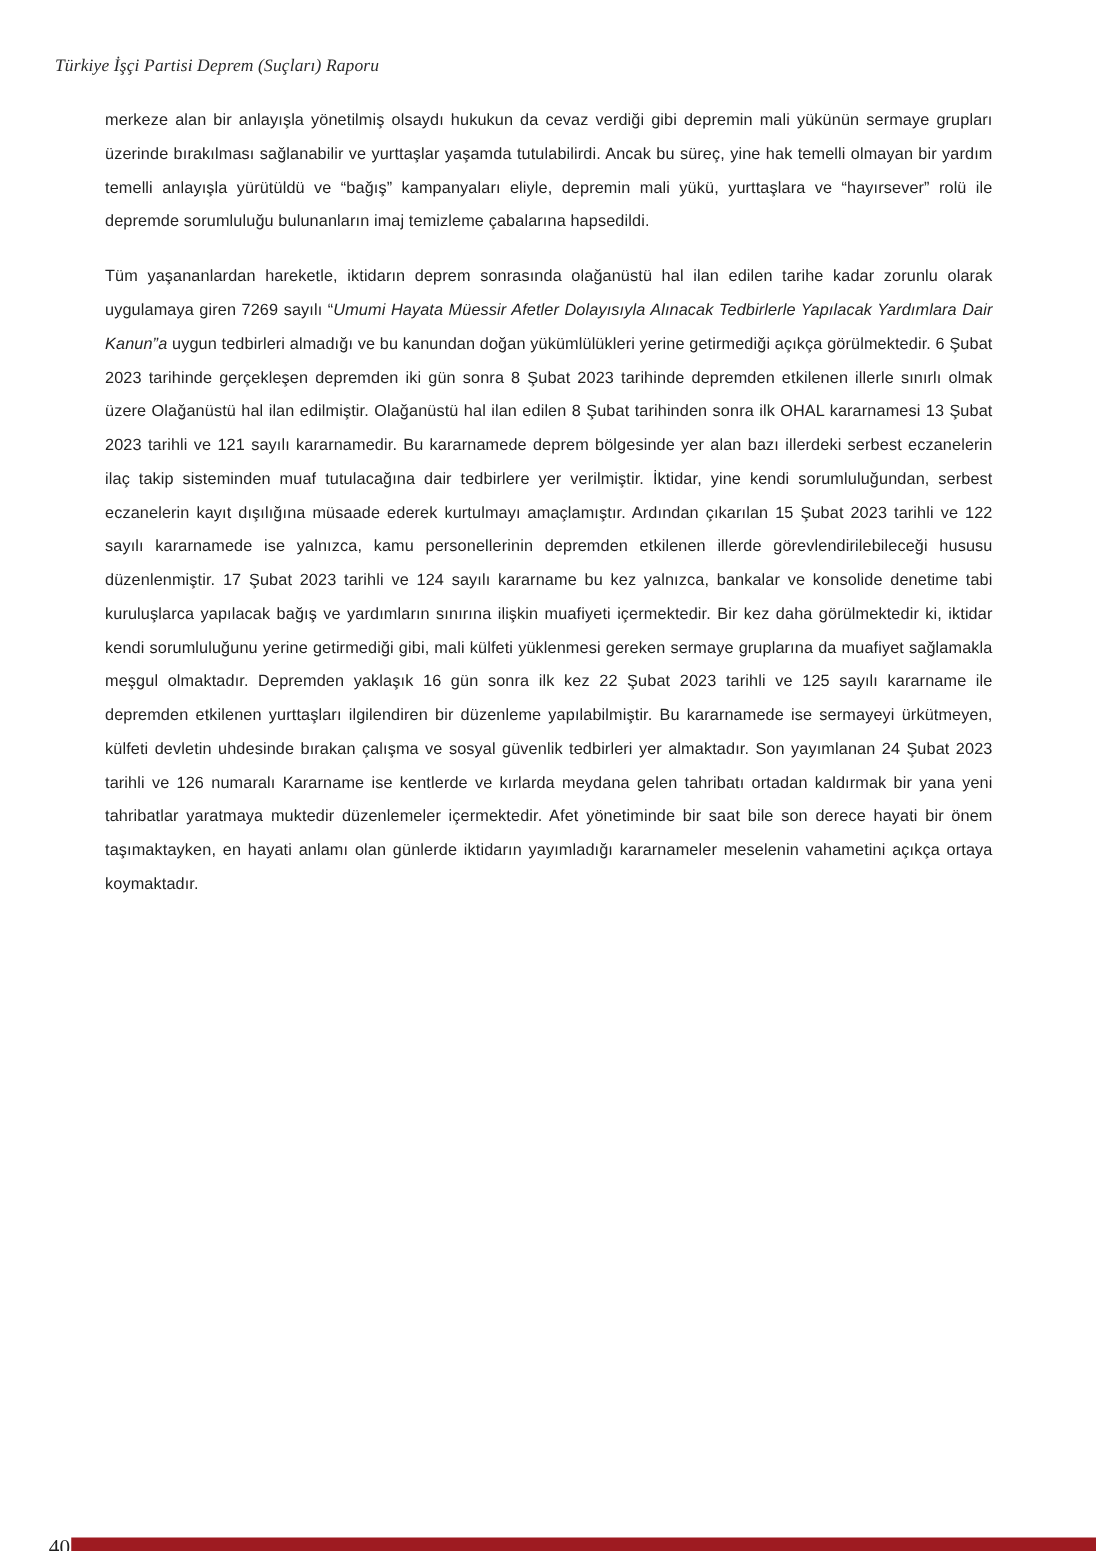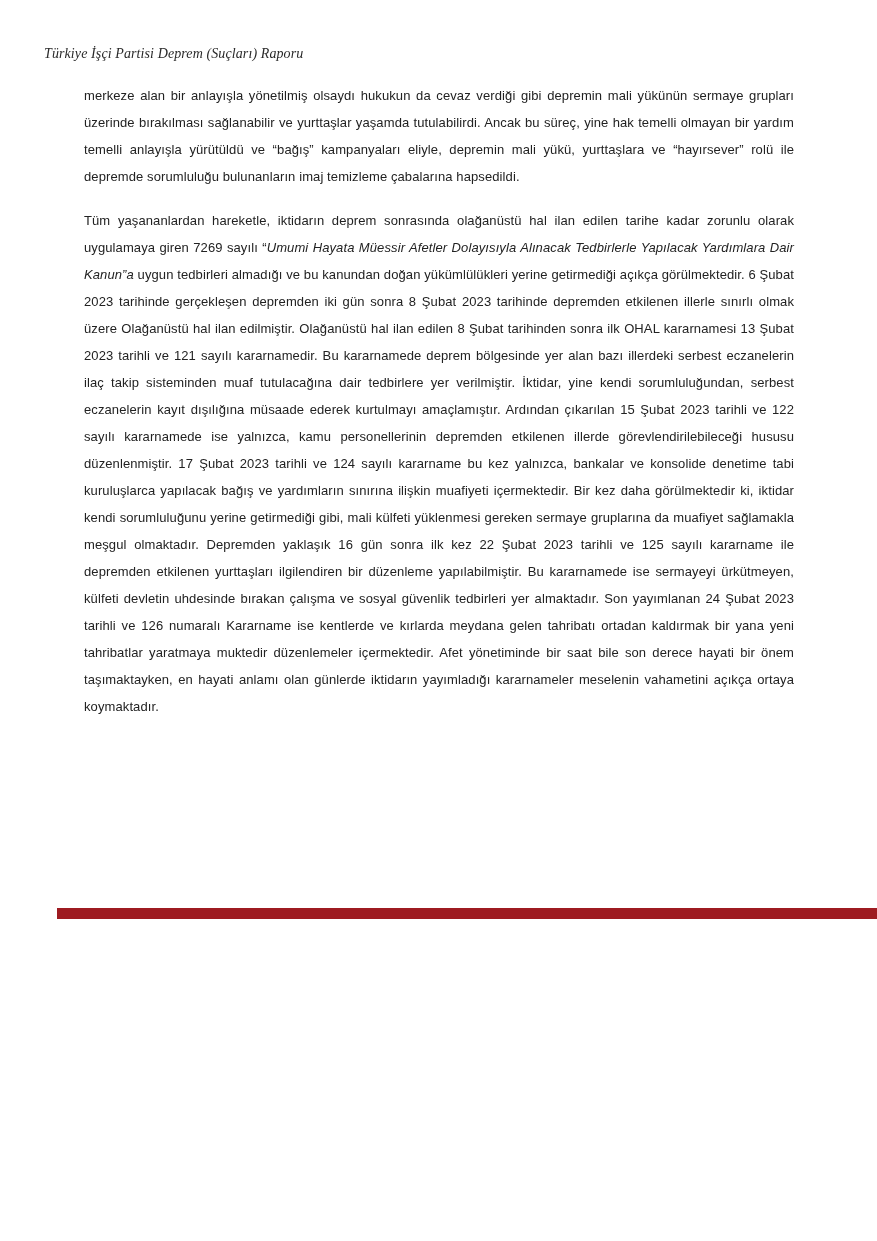--- a/index.html
+++ b/index.html
@@ -3,21 +3,21 @@
 <meta charset="utf-8">
 <style>
   html, body {
     margin: 0;
     padding: 0;
     background: #ffffff;
   }
   .page {
     position: relative;
     width: 877px;
-    height: 919px;
+    height: 1241px;
     background: #ffffff;
     overflow: hidden;
     font-family: "Liberation Sans", sans-serif;
   }
   .running-header {
     position: absolute;
     left: 44px;
     top: 46px;
     font-family: "Liberation Serif", serif;
     font-style: italic;

